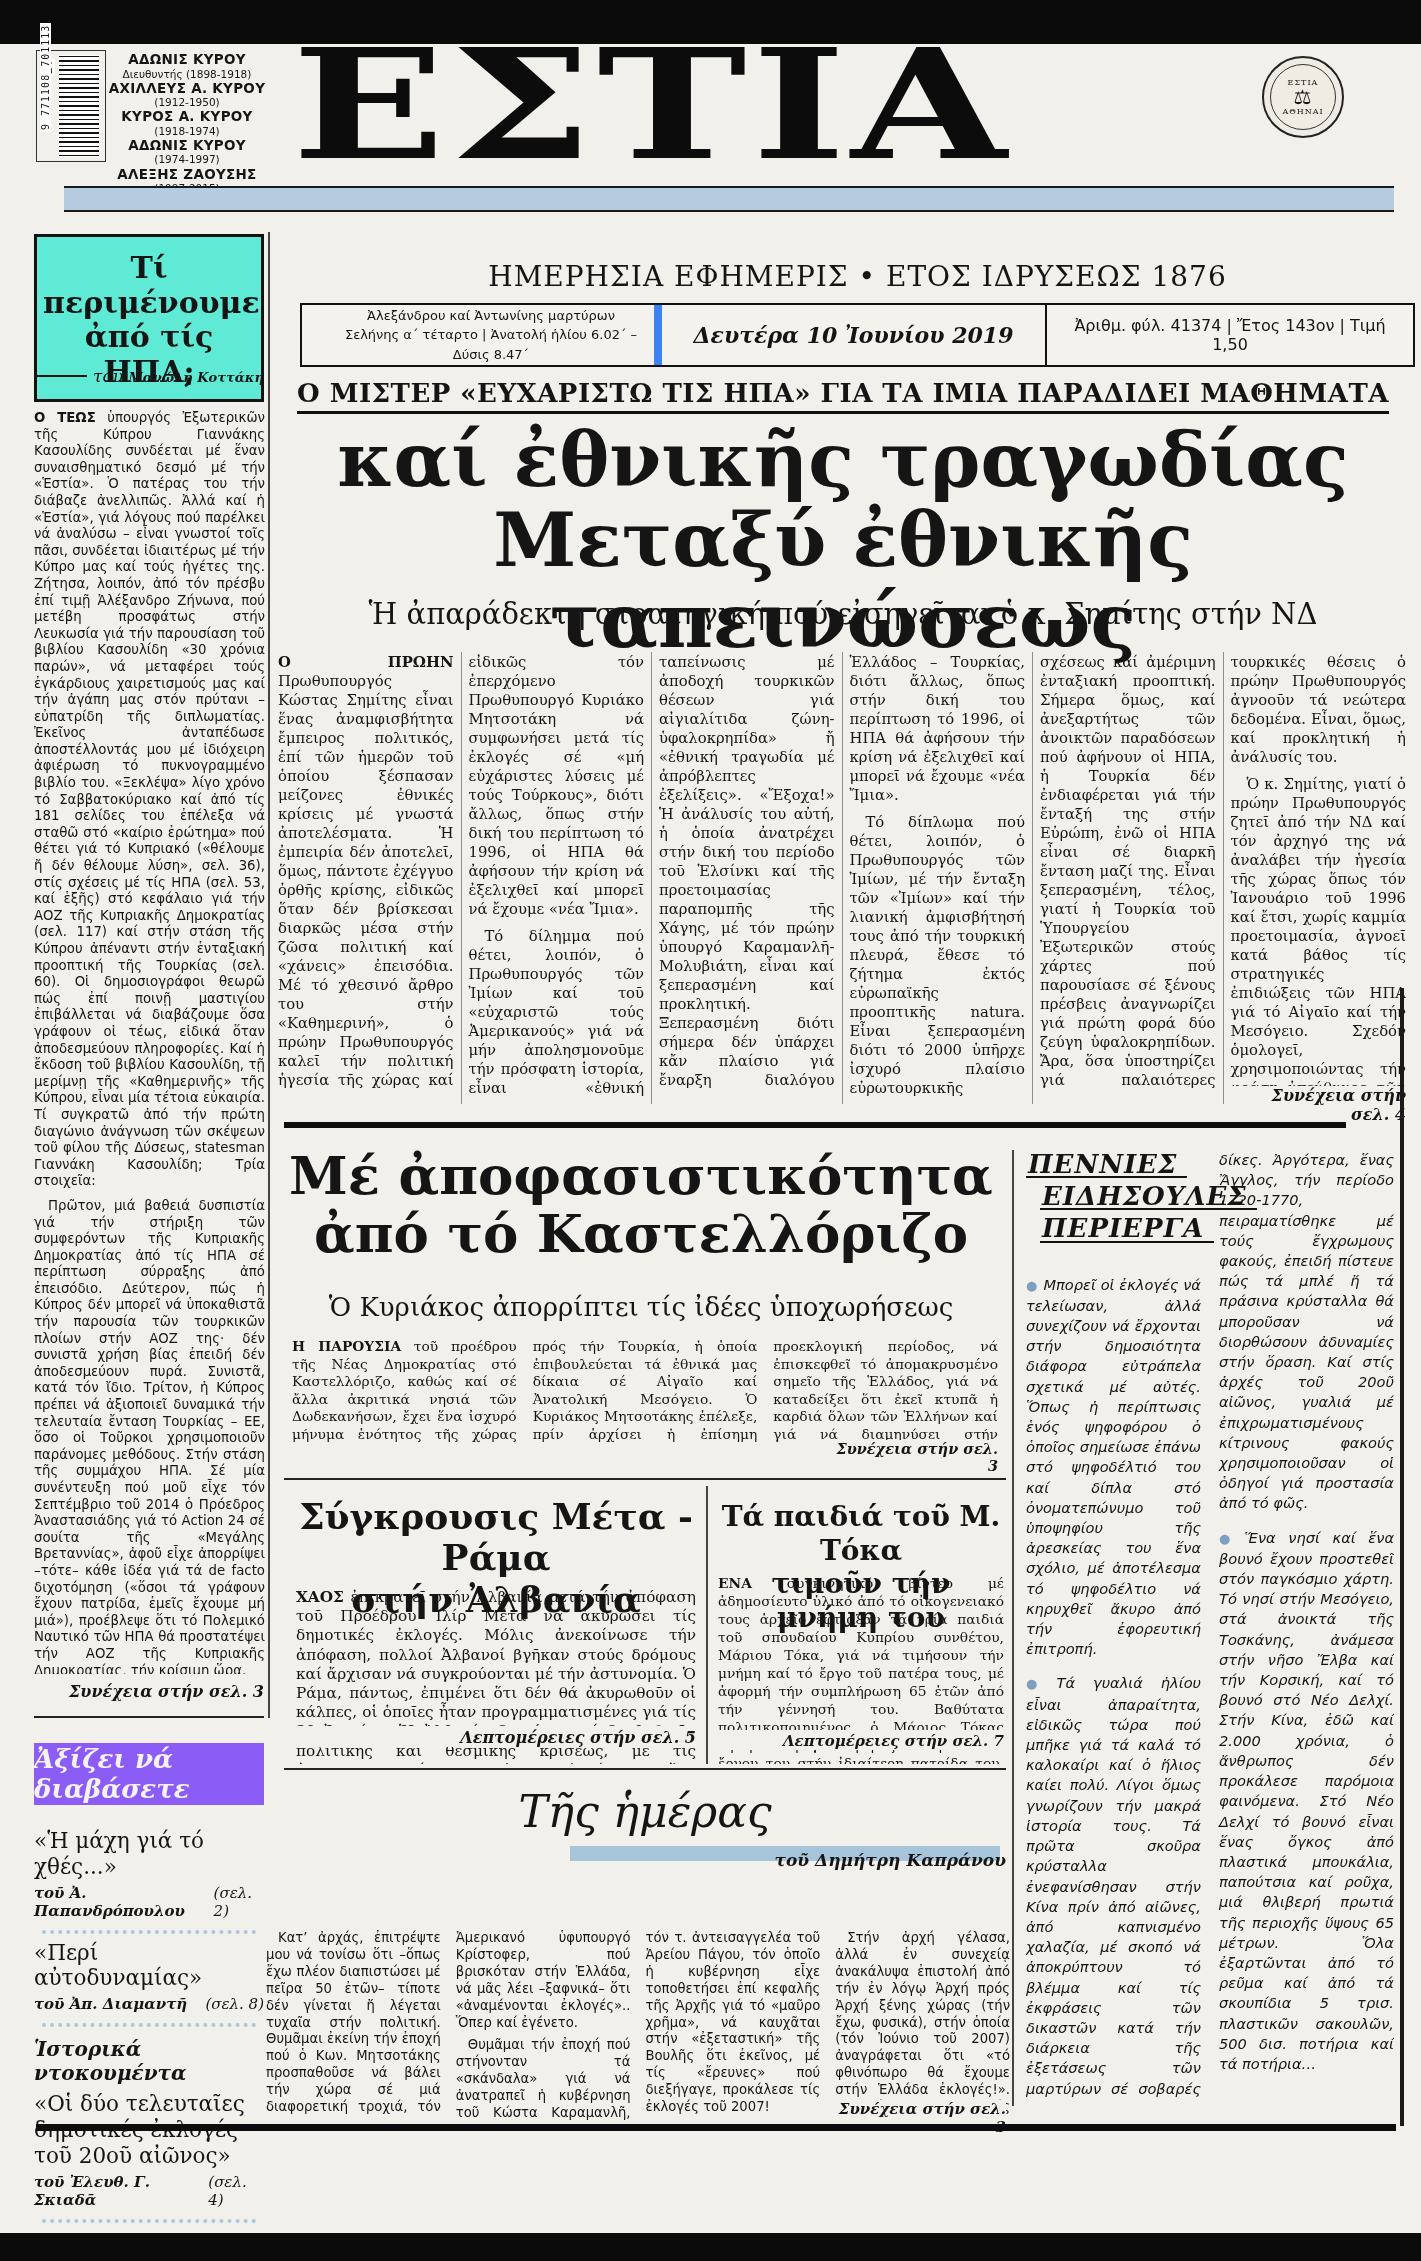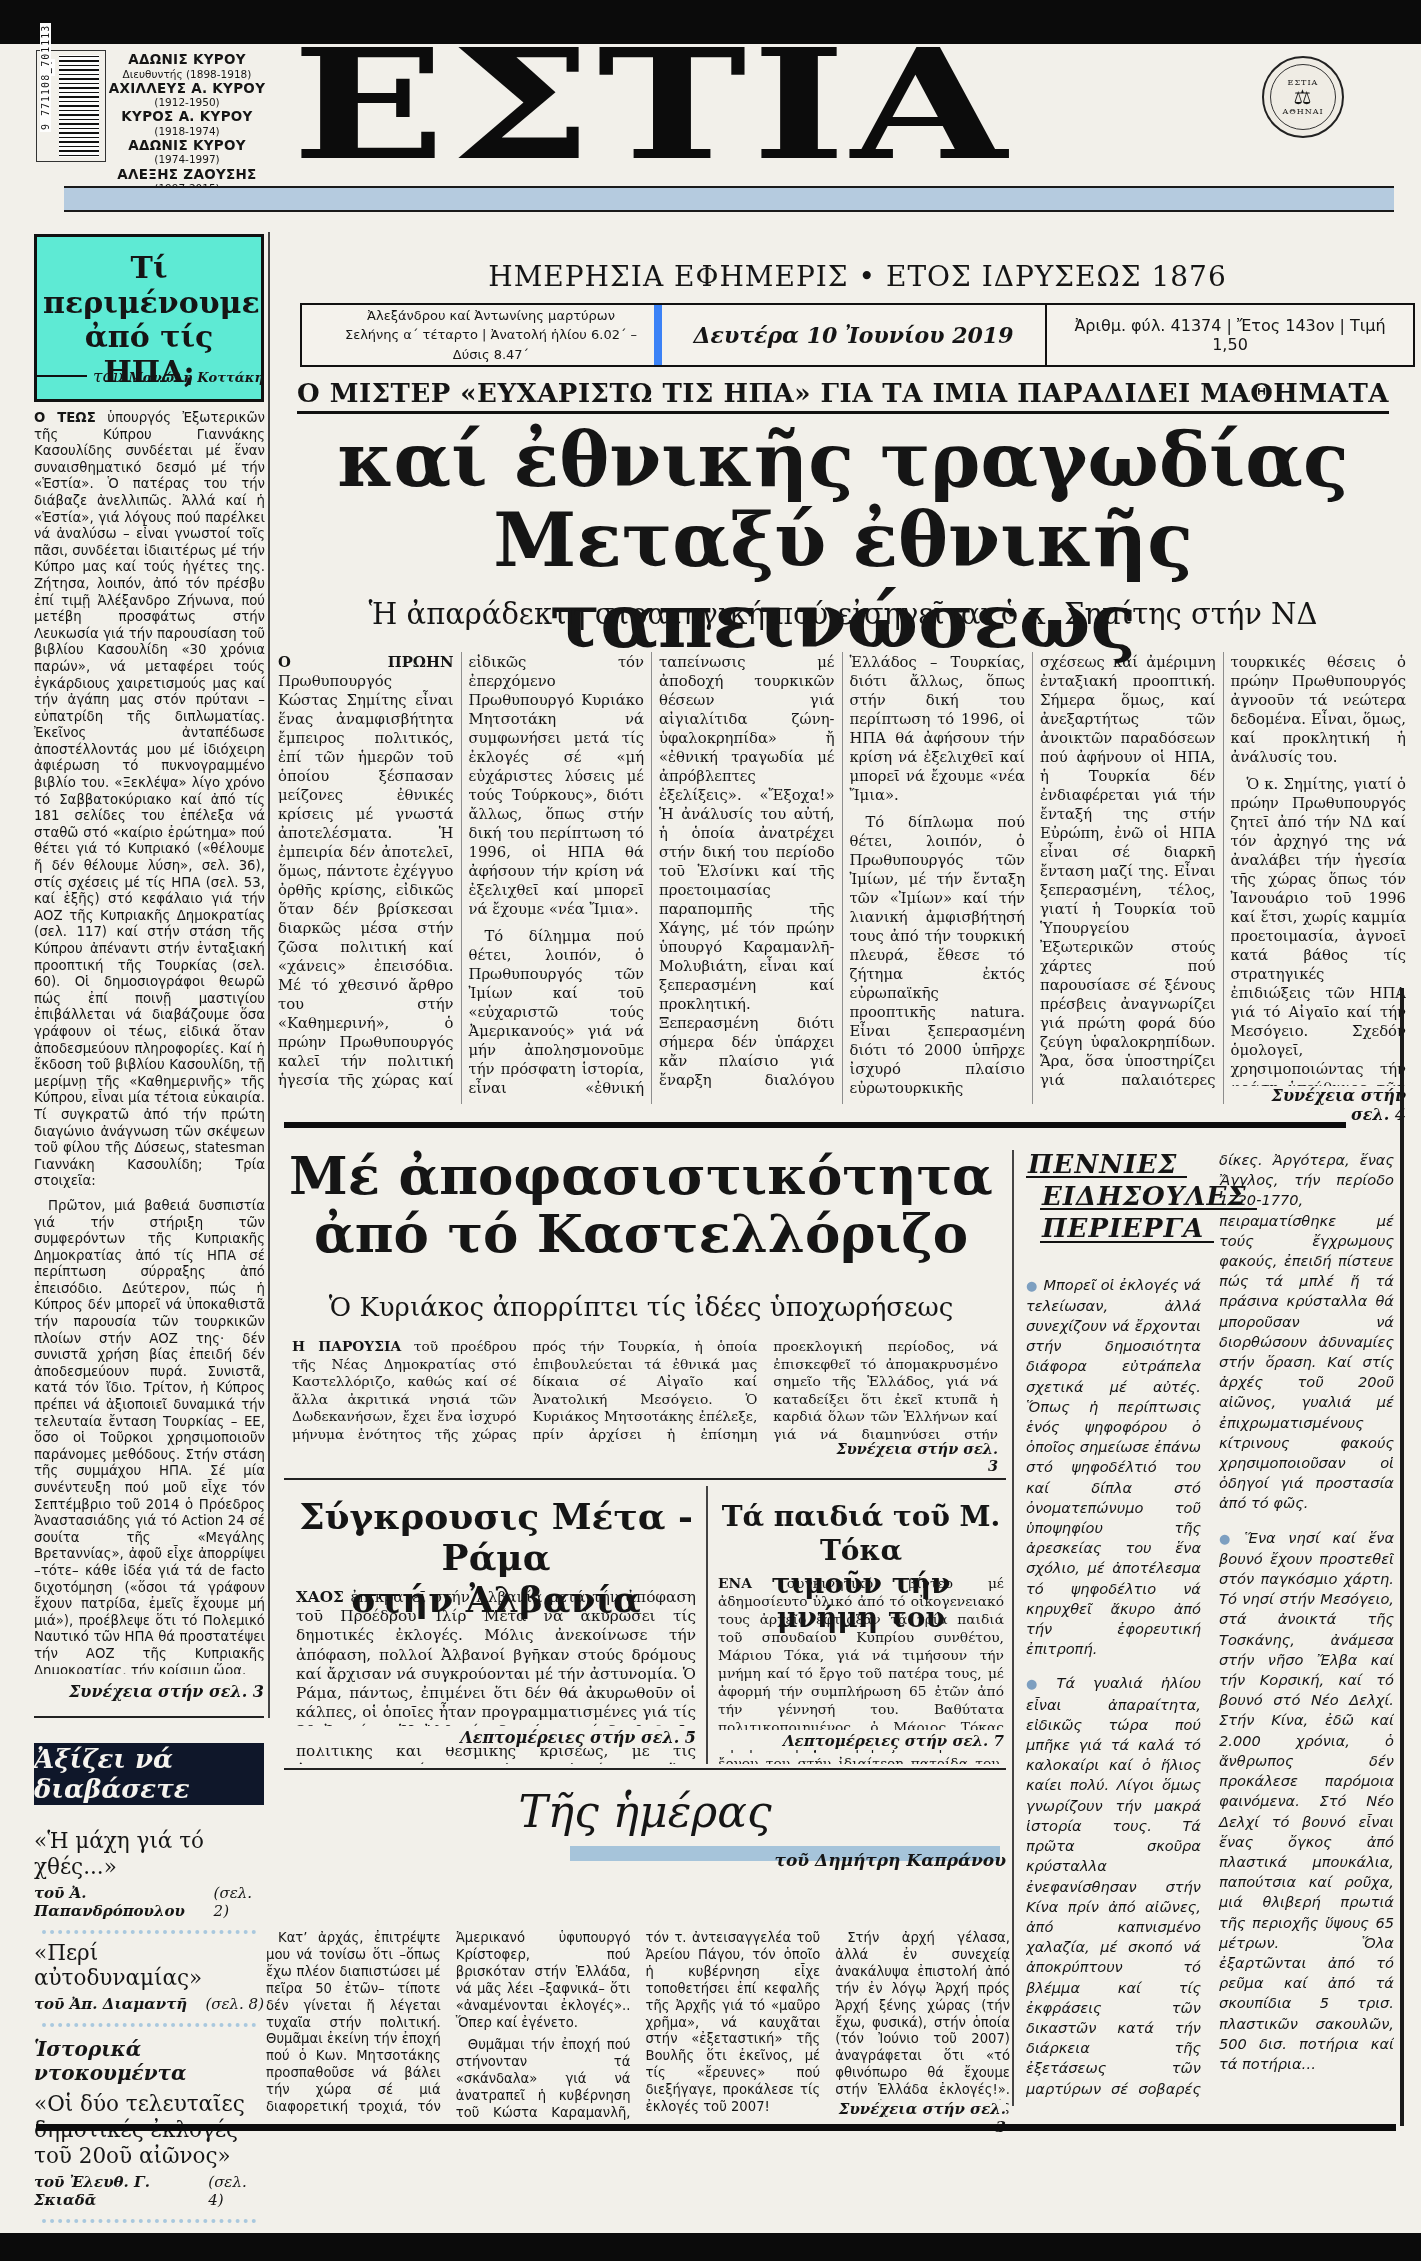--- a/index.html
+++ b/index.html
@@ -78,21 +78,21 @@
   .pennies p{margin:0 0 14px;}
   .pennies .dot{color:#7d9fc0;font-size:13px;padding-right:6px;}
   
   .alb-h{left:296px;top:1496px;width:400px;text-align:center;font-size:36px;font-weight:bold;line-height:1.15;}
   .alb-body{left:296px;top:1588px;width:400px;height:176px;overflow:hidden;font-size:15.3px;line-height:19.2px;text-align:justify;}
   .alb-foot{left:296px;top:1726px;width:400px;text-align:right;background:#f2f0ea;padding-top:2px;}
   .tok-h{left:718px;top:1500px;width:286px;text-align:center;font-size:28px;font-weight:bold;line-height:1.2;}
   .tok-body{left:718px;top:1574px;width:286px;height:190px;overflow:hidden;font-size:13.8px;line-height:18px;text-align:justify;}
   .tok-foot{left:718px;top:1730px;width:286px;text-align:right;background:#f2f0ea;padding-top:2px;}
   
-  .worth-box{left:34px;top:1743px;width:230px;height:62px;background:#0f172a;color:#f5f3ee;
+  .worth-box{left:34px;top:1743px;width:230px;height:62px;background:#8b5cf6;color:#f5f3ee;
     display:flex;align-items:center;justify-content:center;font-size:26px;font-weight:bold;font-style:italic;}
   .worth-list{left:34px;top:1822px;width:230px;}
   .worth-list .kick{font-size:20px;font-weight:bold;font-style:italic;margin-top:10px;}
   .worth-list .ttl{font-size:21.5px;line-height:1.2;margin-top:6px;}
   .worth-list .au{font-size:15px;font-style:italic;margin-top:4px;display:flex;justify-content:space-between;}
   .worth-list .au b{font-style:italic;}
   .worth-list .sep{border-bottom:4px dotted #a9c8de;margin:10px 8px 2px;}
   
   .ti-title{left:284px;top:1786px;width:722px;text-align:center;font-size:44px;font-style:italic;}
   .ti-bar{left:570px;top:1846px;width:430px;height:15px;background:#a6c4da;}

